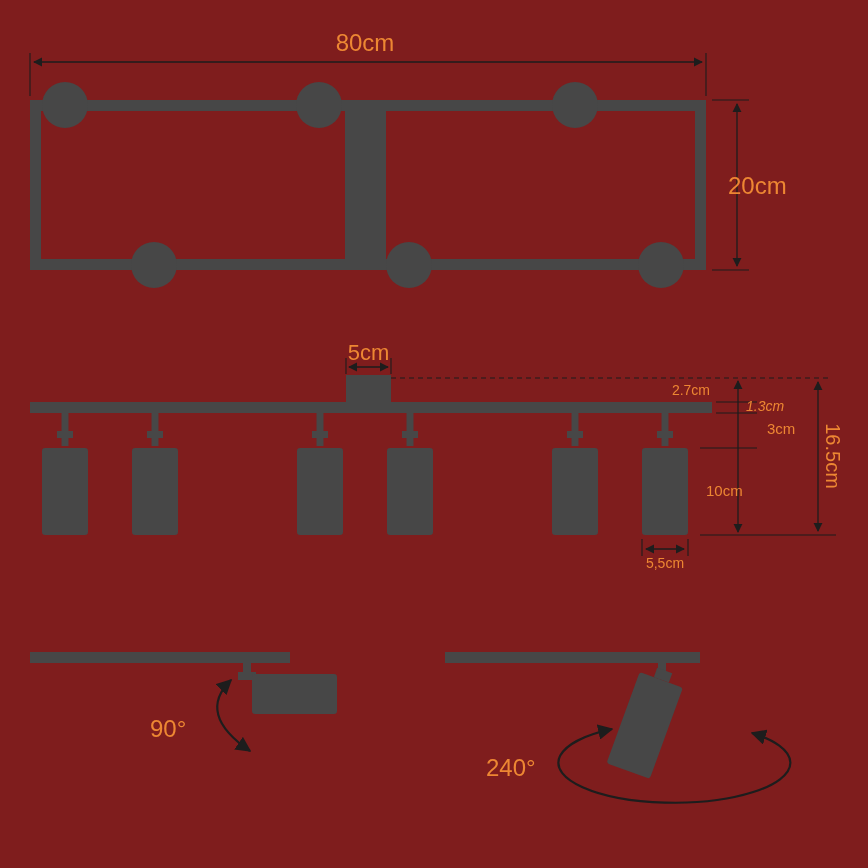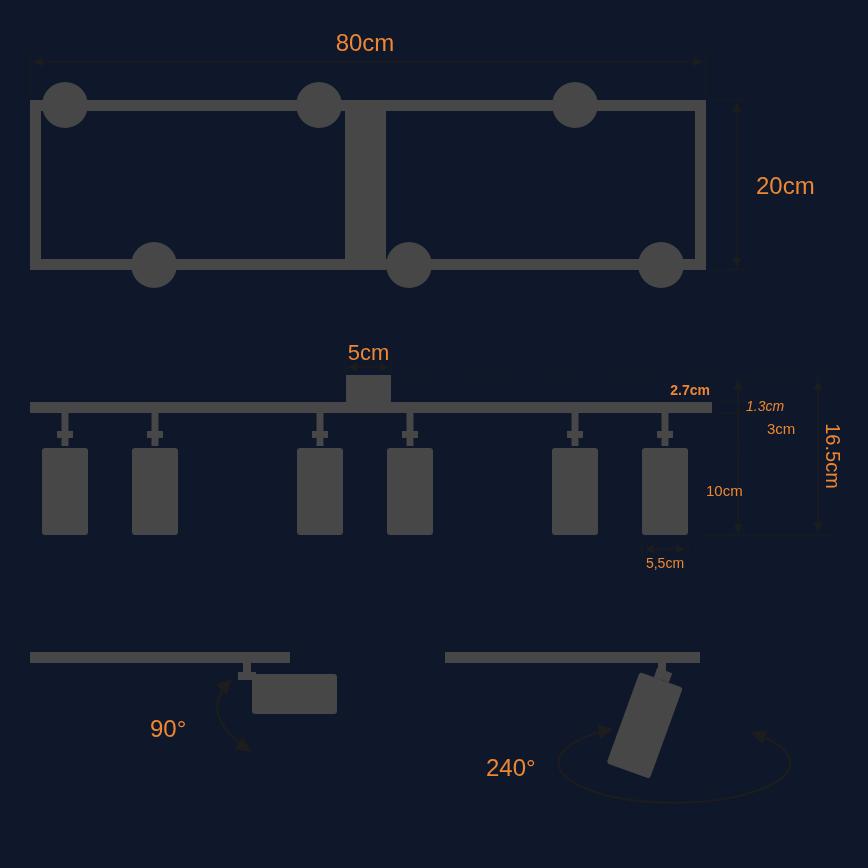--- a/index.html
+++ b/index.html
@@ -2,32 +2,32 @@
 <html style="--accent: #ED8733; --fixture: #474747; --line: #1d1d1d;"><head>
 <meta charset="utf-8">
 <style>
   :root{
     --accent:#ED8733;
     --fixture:#474747;
     --line:#1d1d1d;
   }
   html,body{margin:0;padding:0;background:#ffffff;}
   .canvas{
-    position:relative;width:868px;height:868px;background:#0f172a;
+    position:relative;width:868px;height:868px;background:#7f1d1d;
     font-family:"Liberation Sans",sans-serif;overflow:hidden;
   }
   .canvas svg{position:absolute;left:0;top:0;}
   .lbl{position:absolute;color:var(--accent);font-weight:500;line-height:1.1;white-space:nowrap;}
   .lbl-xl{font-size:24px;}
   .lbl-md{font-size:22px;}
   .lbl-sm{font-size:14px;}
   .lbl-15{font-size:15px;}
   .lbl-rot{font-size:20px;transform:rotate(90deg);transform-origin:center;}
   .ctr{text-align:center;}
-  .rgt{text-align:right;font-weight:bold;}
+  .rgt{text-align:right;}
   .fixfill{fill:var(--fixture);}
   .fixstroke{fill:none;stroke:var(--fixture);stroke-width:11;}
   .dim{stroke:var(--line);stroke-width:1.3;fill:none;}
   .dimthin{stroke:var(--line);stroke-width:1.1;fill:none;}
   .dash{stroke:var(--line);stroke-width:1.2;stroke-dasharray:5 4;fill:none;}
   .arc{stroke:var(--line);stroke-width:2.2;fill:none;}
   .ah{fill:var(--line);}
 </style>
 </head>
 <body>
@@ -132,21 +132,21 @@
       <rect class="fixfill" x="658" y="663" width="8" height="16"></rect>
       <g transform="rotate(20 662 678)">
         <rect class="fixfill" x="654" y="670" width="16" height="10"></rect>
         <rect class="fixfill" x="639" y="680" width="46" height="97" rx="3"></rect>
       </g>
       <path class="arc" d="M 612,729 A 116 40 0 1 0 752,733" marker-start="url(#ah)" marker-end="url(#ah)"></path>
     </g>
   </svg>
 
   <span class="lbl lbl-xl ctr" style="left:320px;top:30px;width:90px;">80cm</span>
-  <span class="lbl lbl-xl" style="left:756px;top:173px;text-align:center;">20cm</span>
+  <span class="lbl lbl-xl" style="left:728px;top:173px;text-align:center;">20cm</span>
 
   <span class="lbl lbl-md ctr" style="left:338px;top:341px;width:61px;">5cm</span>
   <span class="lbl lbl-sm rgt" style="left:658px;top:383px;width:52px;">2.7cm</span>
   <span class="lbl lbl-sm" style="left:746px;top:399px;font-style:italic;">1.3cm</span>
   <span class="lbl lbl-15" style="left:752px;top:421px;margin-left:15px;">3cm</span>
   <span class="lbl lbl-15" style="left:706px;top:483px;">10cm</span>
   <span class="lbl lbl-rot ctr" style="left:788px;top:445px;width:90px;">16.5cm</span>
   <span class="lbl lbl-sm ctr" style="left:636px;top:556px;width:58px;">5,5cm</span>
 
   <span class="lbl lbl-xl" style="left:150px;top:704px;margin-top:12px;">90°</span>

